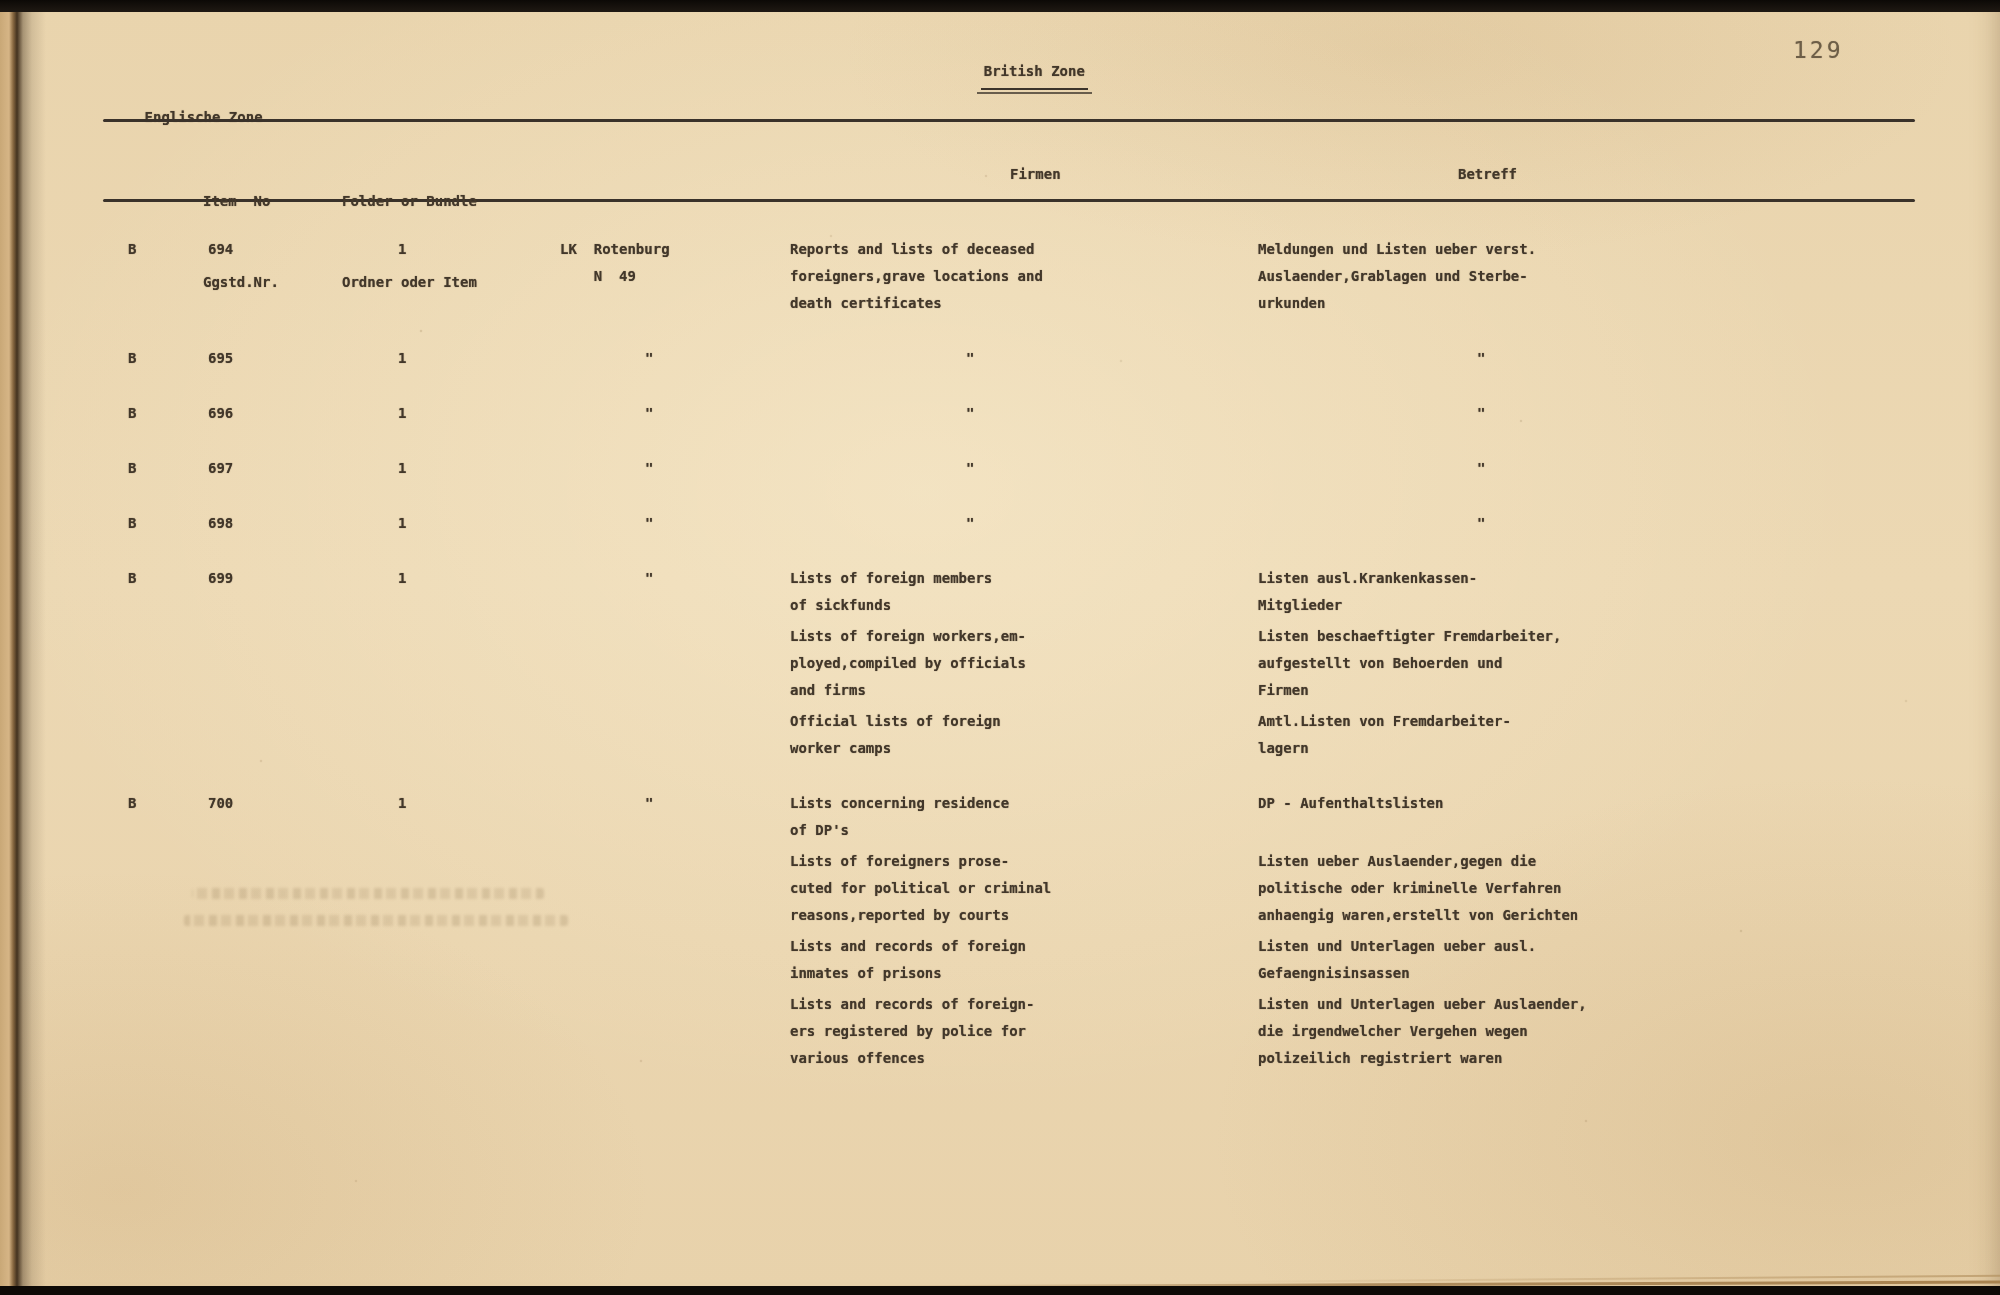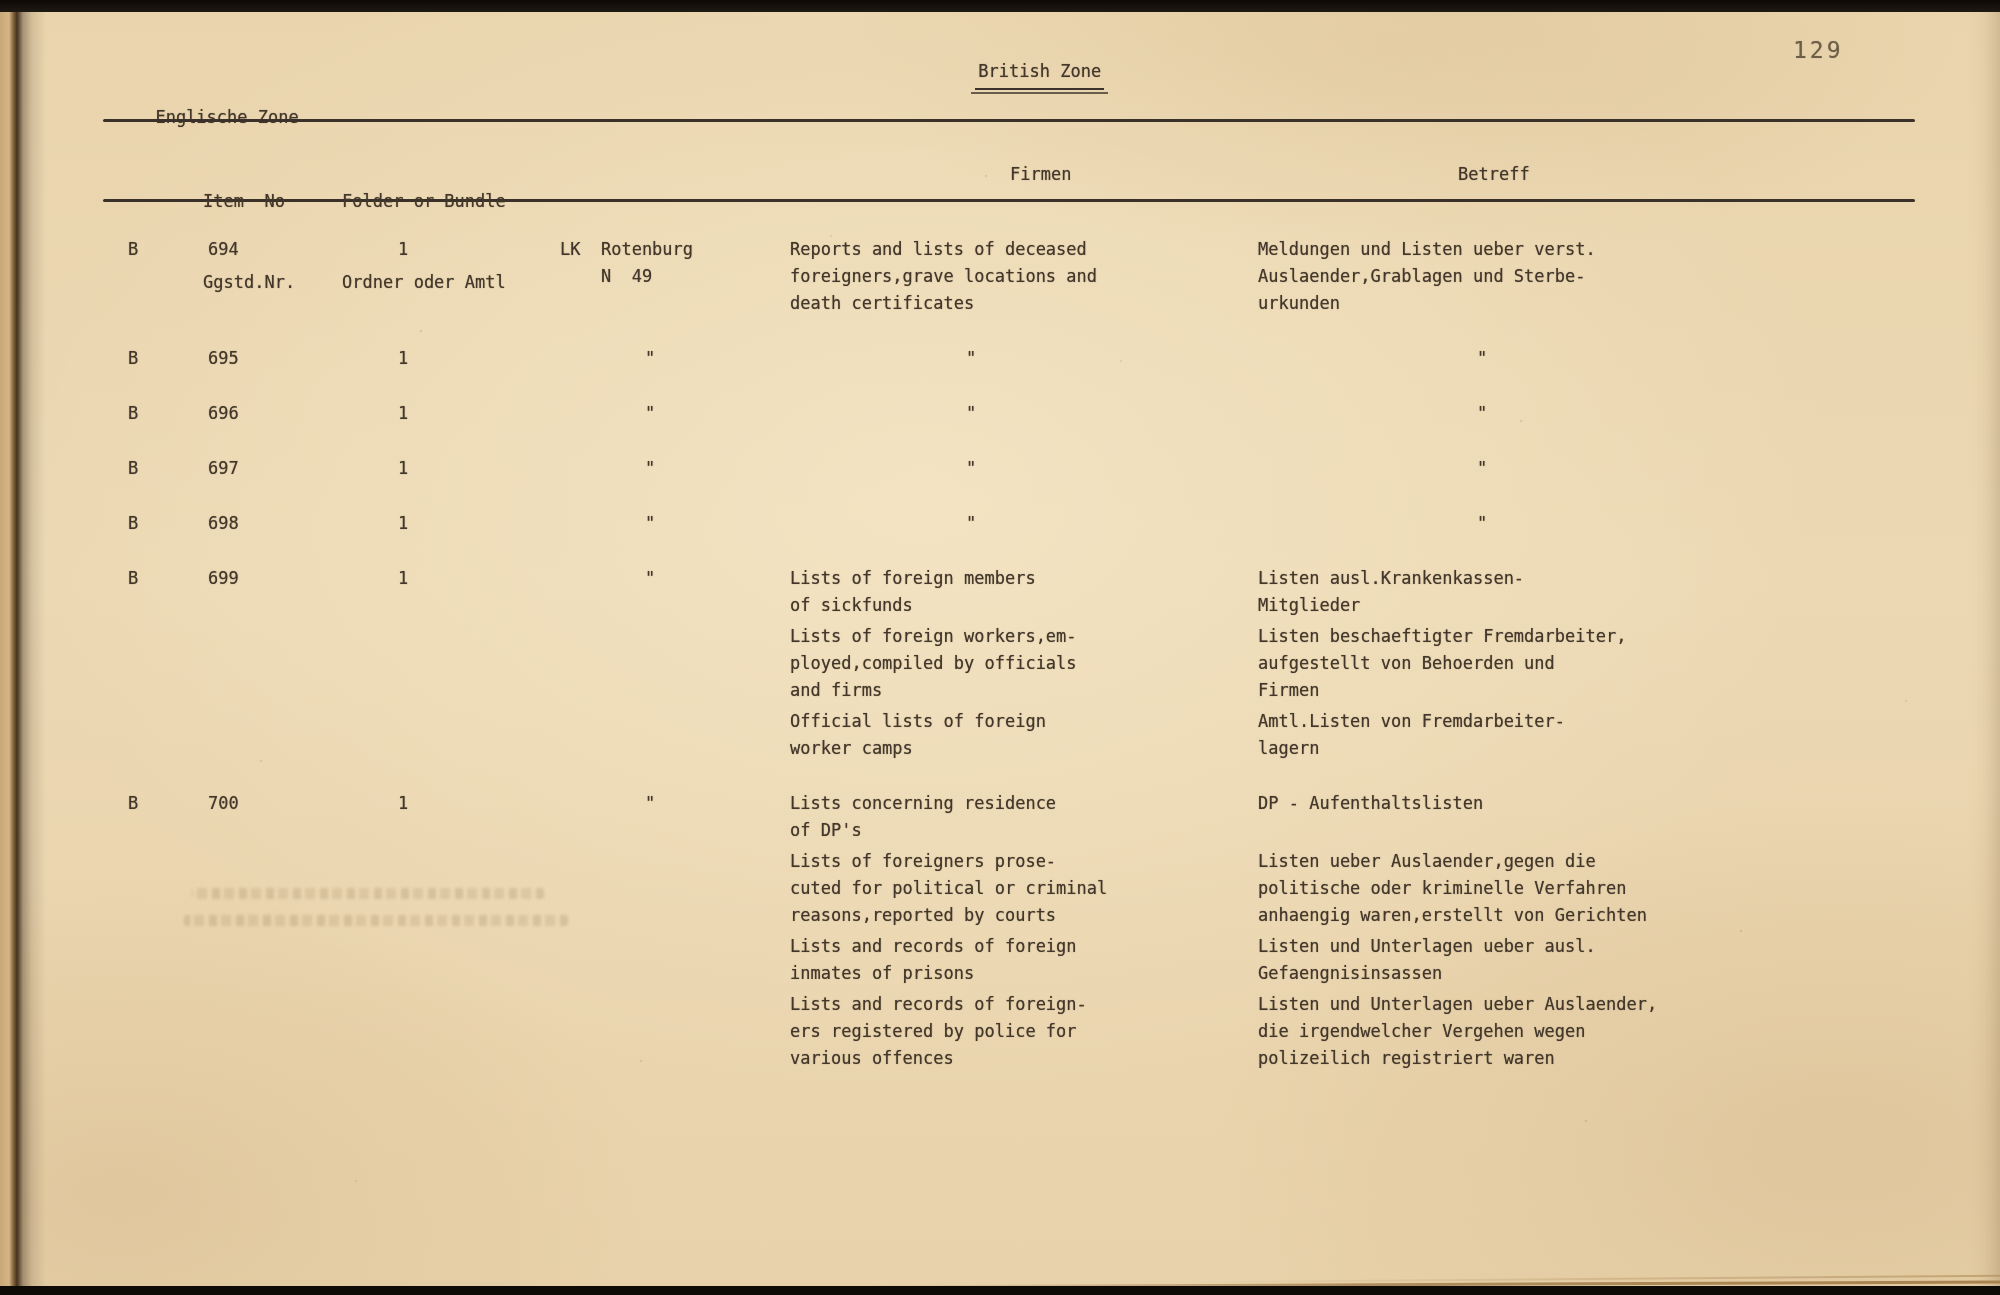--- a/index.html
+++ b/index.html
@@ -44,21 +44,21 @@
     background:linear-gradient(90deg,#c9a877 0px,#d6b586 9px,#8a6a42 13px,#43321f 17px,
       rgba(67,50,31,0.40) 23px, rgba(67,50,31,0.14) 32px, rgba(67,50,31,0) 46px);}
   .stack1{position:absolute;bottom:9px;left:840px;right:0;height:3px;
     background:linear-gradient(90deg,rgba(164,128,80,0),rgba(164,128,80,0.85) 45%,#a8834f);
     transform:rotate(-0.25deg);}
   .stack2{position:absolute;bottom:15px;left:1190px;right:0;height:2px;opacity:.8;
     background:linear-gradient(90deg,rgba(173,137,86,0),rgba(173,137,86,0.75));
     transform:rotate(-0.45deg);}
   
   .ink{color:#42372a;text-shadow:0 0 1px rgba(66,53,38,0.65);
-    font-size:17px;line-height:27px;white-space:pre;}
+    font-size:14px;line-height:27px;white-space:pre;font-weight:bold;}
   
   .title-wrap{position:absolute;top:31px;left:103px;width:1812px;text-align:center;}
   .subtitle-wrap{position:absolute;top:77px;left:94px;width:1812px;text-align:left;}
   .title-en{display:inline-block;position:relative;padding:0 3px 3px;
     border-bottom:2.5px solid #3c342b;}
   .title-en::after{content:"";position:absolute;left:-4px;right:-4px;bottom:-6px;height:2px;
     background:rgba(60,52,43,0.75);}
   .page-number{position:absolute;left:1793px;top:37px;color:#6d5e47;
     text-shadow:0 0 1px rgba(109,94,71,0.5);font-size:23px;letter-spacing:3px;}
   
@@ -104,21 +104,21 @@
 
     <div class="rule rule-1"></div>
     <div class="rule rule-2"></div>
 
     <div class="hdr hdr-item ink">
       <div>Item  No</div>
       <div>Ggstd.Nr.</div>
     </div>
     <div class="hdr hdr-folder ink">
       <div>Folder or Bundle</div>
-      <div>Ordner oder Amtl</div>
+      <div>Ordner oder Item</div>
     </div>
     <div class="hdr hdr-subject ink">Firmen</div>
     <div class="hdr hdr-betreff ink">Betreff</div>
 
     <div class="tbody ink"><div class="row"><div class="cell">B</div><div class="cell">694</div><div class="cell">1</div><div class="cell"><div class="line">LK  Rotenburg</div><div class="line">    N  49</div></div><div class="entries"><div class="entry"><div class="cell"><div class="line">Reports and lists of deceased</div><div class="line">foreigners,grave locations and</div><div class="line">death certificates</div></div><div class="cell"><div class="line">Meldungen und Listen ueber verst.</div><div class="line">Auslaender,Grablagen und Sterbe-</div><div class="line">urkunden</div></div></div></div></div><div class="row"><div class="cell">B</div><div class="cell">695</div><div class="cell">1</div><div class="cell"><div class="line ditto-district">"</div></div><div class="entries"><div class="entry"><div class="cell"><div class="line ditto-subject">"</div></div><div class="cell"><div class="line ditto-betreff">"</div></div></div></div></div><div class="row"><div class="cell">B</div><div class="cell">696</div><div class="cell">1</div><div class="cell"><div class="line ditto-district">"</div></div><div class="entries"><div class="entry"><div class="cell"><div class="line ditto-subject">"</div></div><div class="cell"><div class="line ditto-betreff">"</div></div></div></div></div><div class="row"><div class="cell">B</div><div class="cell">697</div><div class="cell">1</div><div class="cell"><div class="line ditto-district">"</div></div><div class="entries"><div class="entry"><div class="cell"><div class="line ditto-subject">"</div></div><div class="cell"><div class="line ditto-betreff">"</div></div></div></div></div><div class="row"><div class="cell">B</div><div class="cell">698</div><div class="cell">1</div><div class="cell"><div class="line ditto-district">"</div></div><div class="entries"><div class="entry"><div class="cell"><div class="line ditto-subject">"</div></div><div class="cell"><div class="line ditto-betreff">"</div></div></div></div></div><div class="row"><div class="cell">B</div><div class="cell">699</div><div class="cell">1</div><div class="cell"><div class="line ditto-district">"</div></div><div class="entries"><div class="entry"><div class="cell"><div class="line">Lists of foreign members</div><div class="line">of sickfunds</div></div><div class="cell"><div class="line">Listen ausl.Krankenkassen-</div><div class="line">Mitglieder</div></div></div><div class="entry"><div class="cell"><div class="line">Lists of foreign workers,em-</div><div class="line">ployed,compiled by officials</div><div class="line">and firms</div></div><div class="cell"><div class="line">Listen beschaeftigter Fremdarbeiter,</div><div class="line">aufgestellt von Behoerden und</div><div class="line">Firmen</div></div></div><div class="entry"><div class="cell"><div class="line">Official lists of foreign</div><div class="line">worker camps</div></div><div class="cell"><div class="line">Amtl.Listen von Fremdarbeiter-</div><div class="line">lagern</div></div></div></div></div><div class="row"><div class="cell">B</div><div class="cell">700</div><div class="cell">1</div><div class="cell"><div class="line ditto-district">"</div></div><div class="entries"><div class="entry"><div class="cell"><div class="line">Lists concerning residence</div><div class="line">of DP's</div></div><div class="cell"><div class="line">DP - Aufenthaltslisten</div></div></div><div class="entry"><div class="cell"><div class="line">Lists of foreigners prose-</div><div class="line">cuted for political or criminal</div><div class="line">reasons,reported by courts</div></div><div class="cell"><div class="line">Listen ueber Auslaender,gegen die</div><div class="line">politische oder kriminelle Verfahren</div><div class="line">anhaengig waren,erstellt von Gerichten</div></div></div><div class="entry"><div class="cell"><div class="line">Lists and records of foreign</div><div class="line">inmates of prisons</div></div><div class="cell"><div class="line">Listen und Unterlagen ueber ausl.</div><div class="line">Gefaengnisinsassen</div></div></div><div class="entry"><div class="cell"><div class="line">Lists and records of foreign-</div><div class="line">ers registered by police for</div><div class="line">various offences</div></div><div class="cell"><div class="line">Listen und Unterlagen ueber Auslaender,</div><div class="line">die irgendwelcher Vergehen wegen</div><div class="line">polizeilich registriert waren</div></div></div></div></div></div>
   </div>
 
   <div class="edge-left"></div>
   <div class="stack1"></div>
   <div class="stack2"></div>

